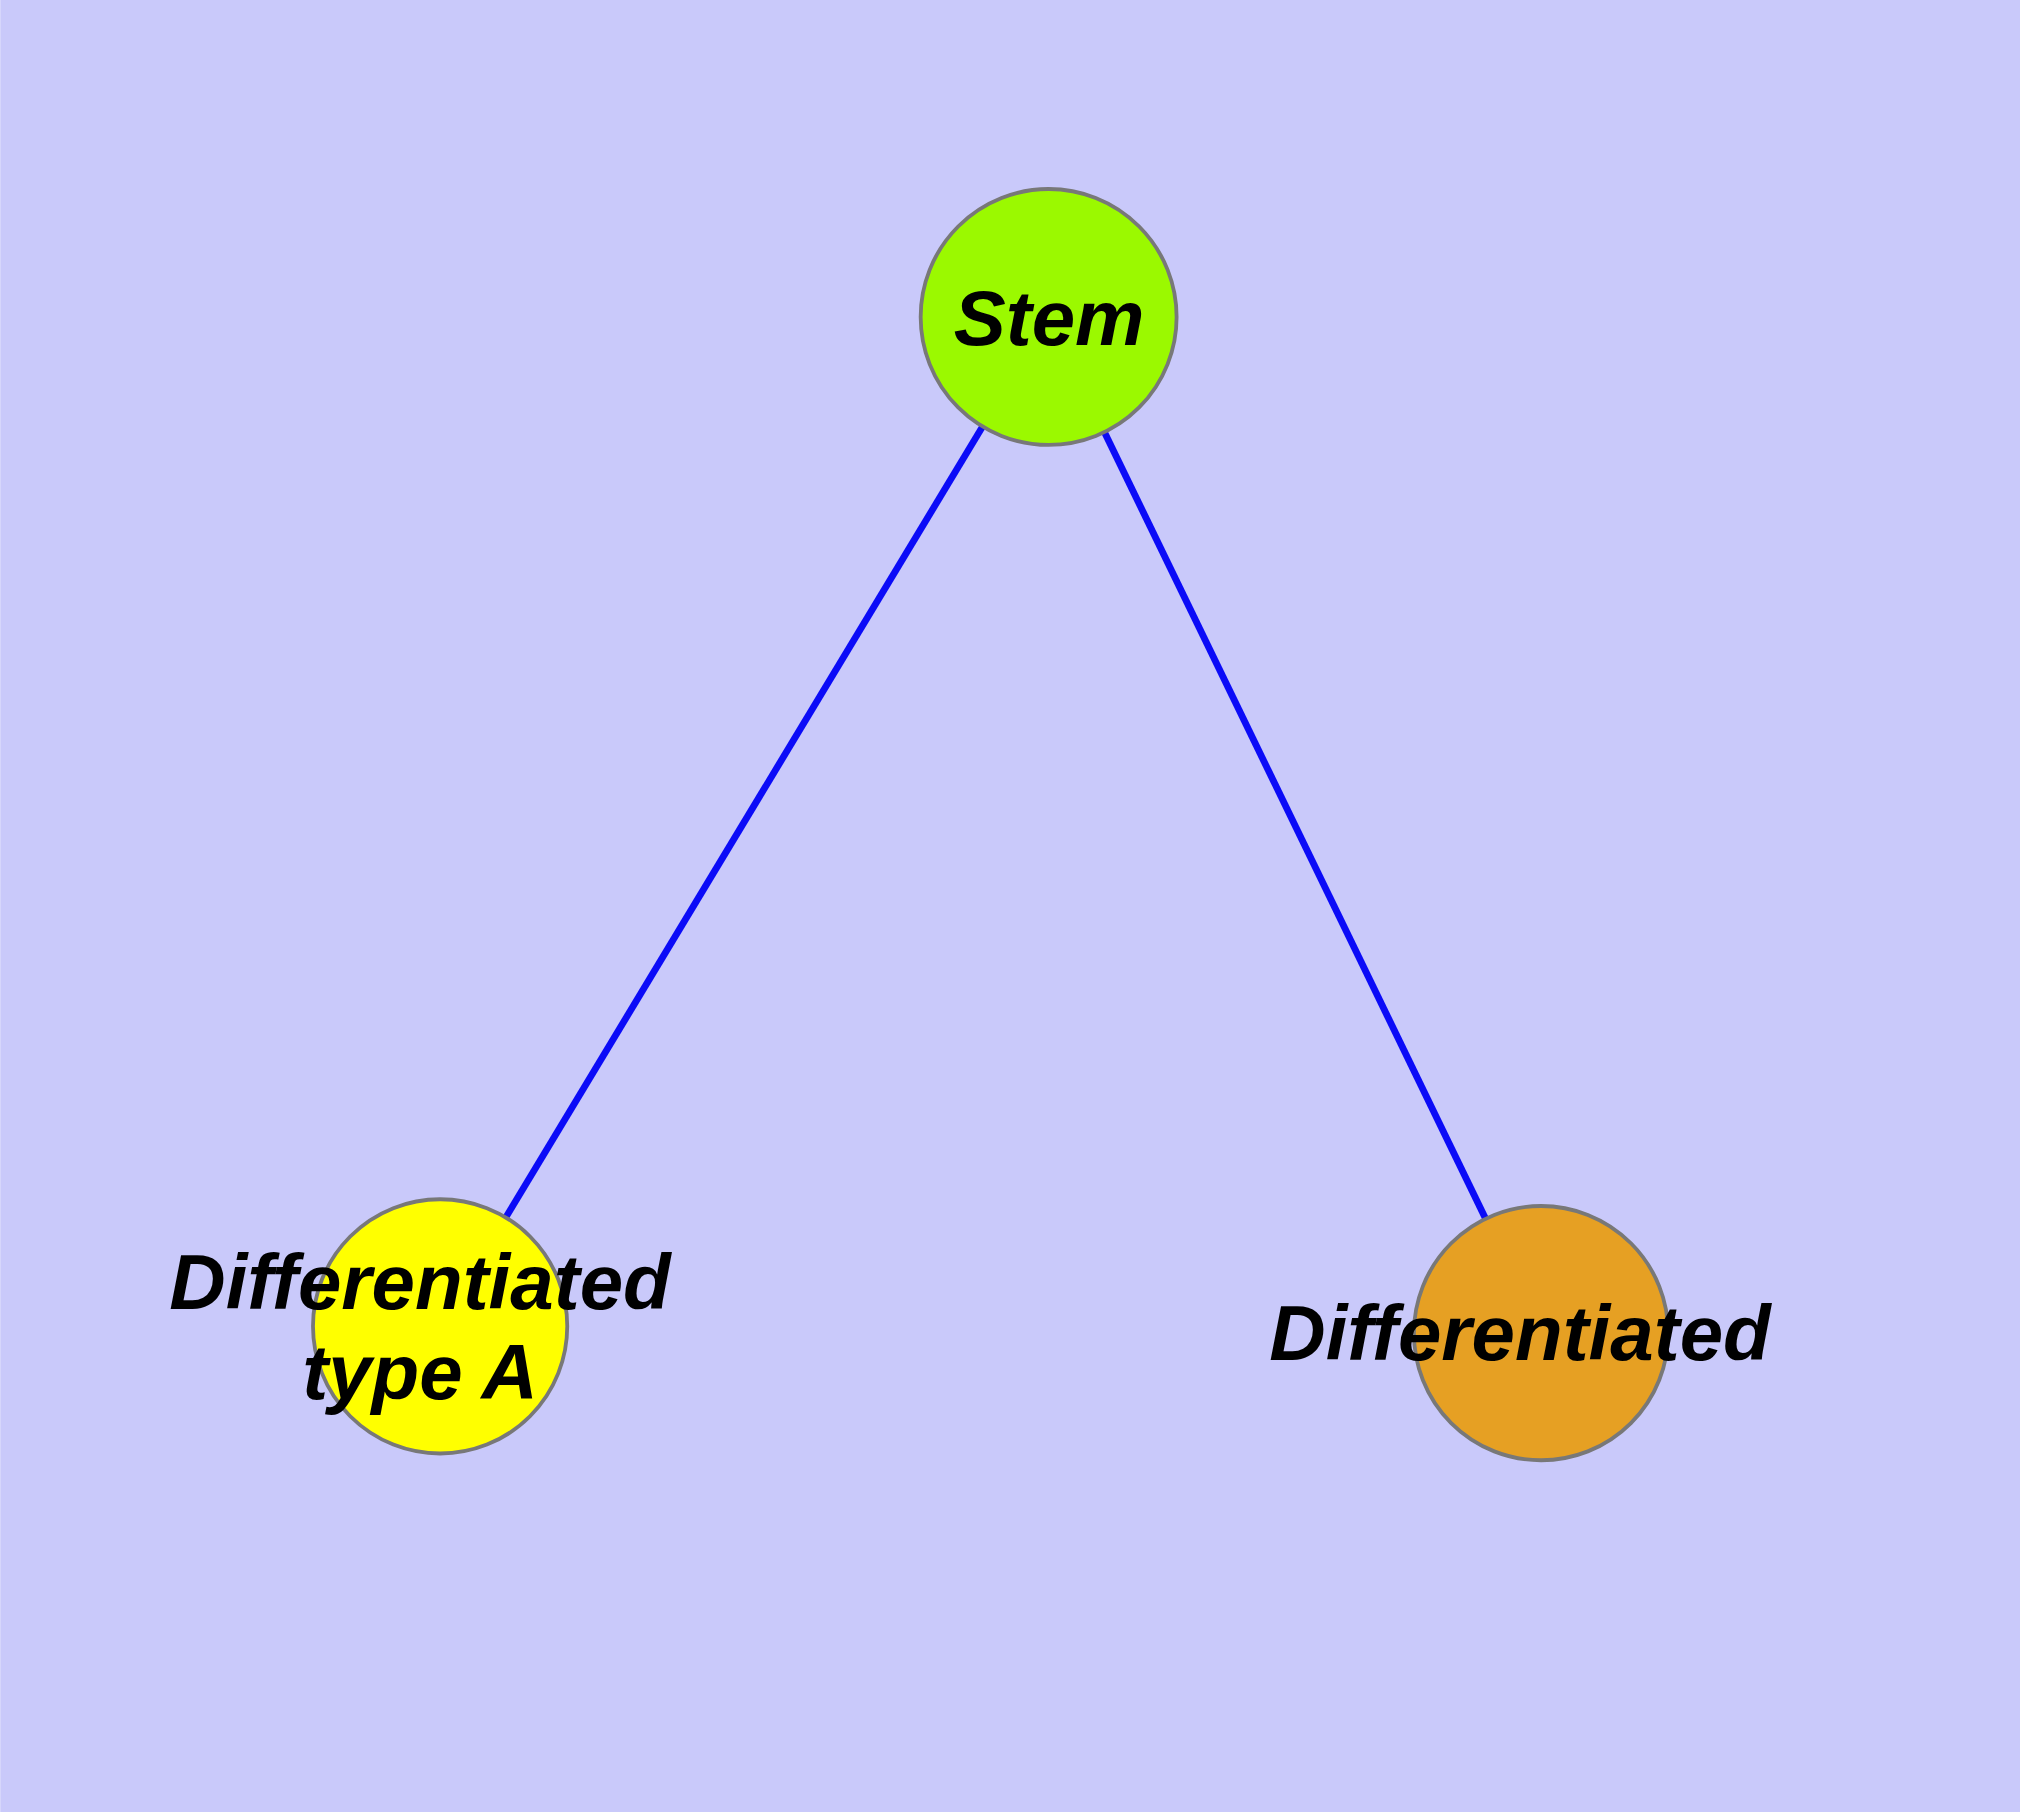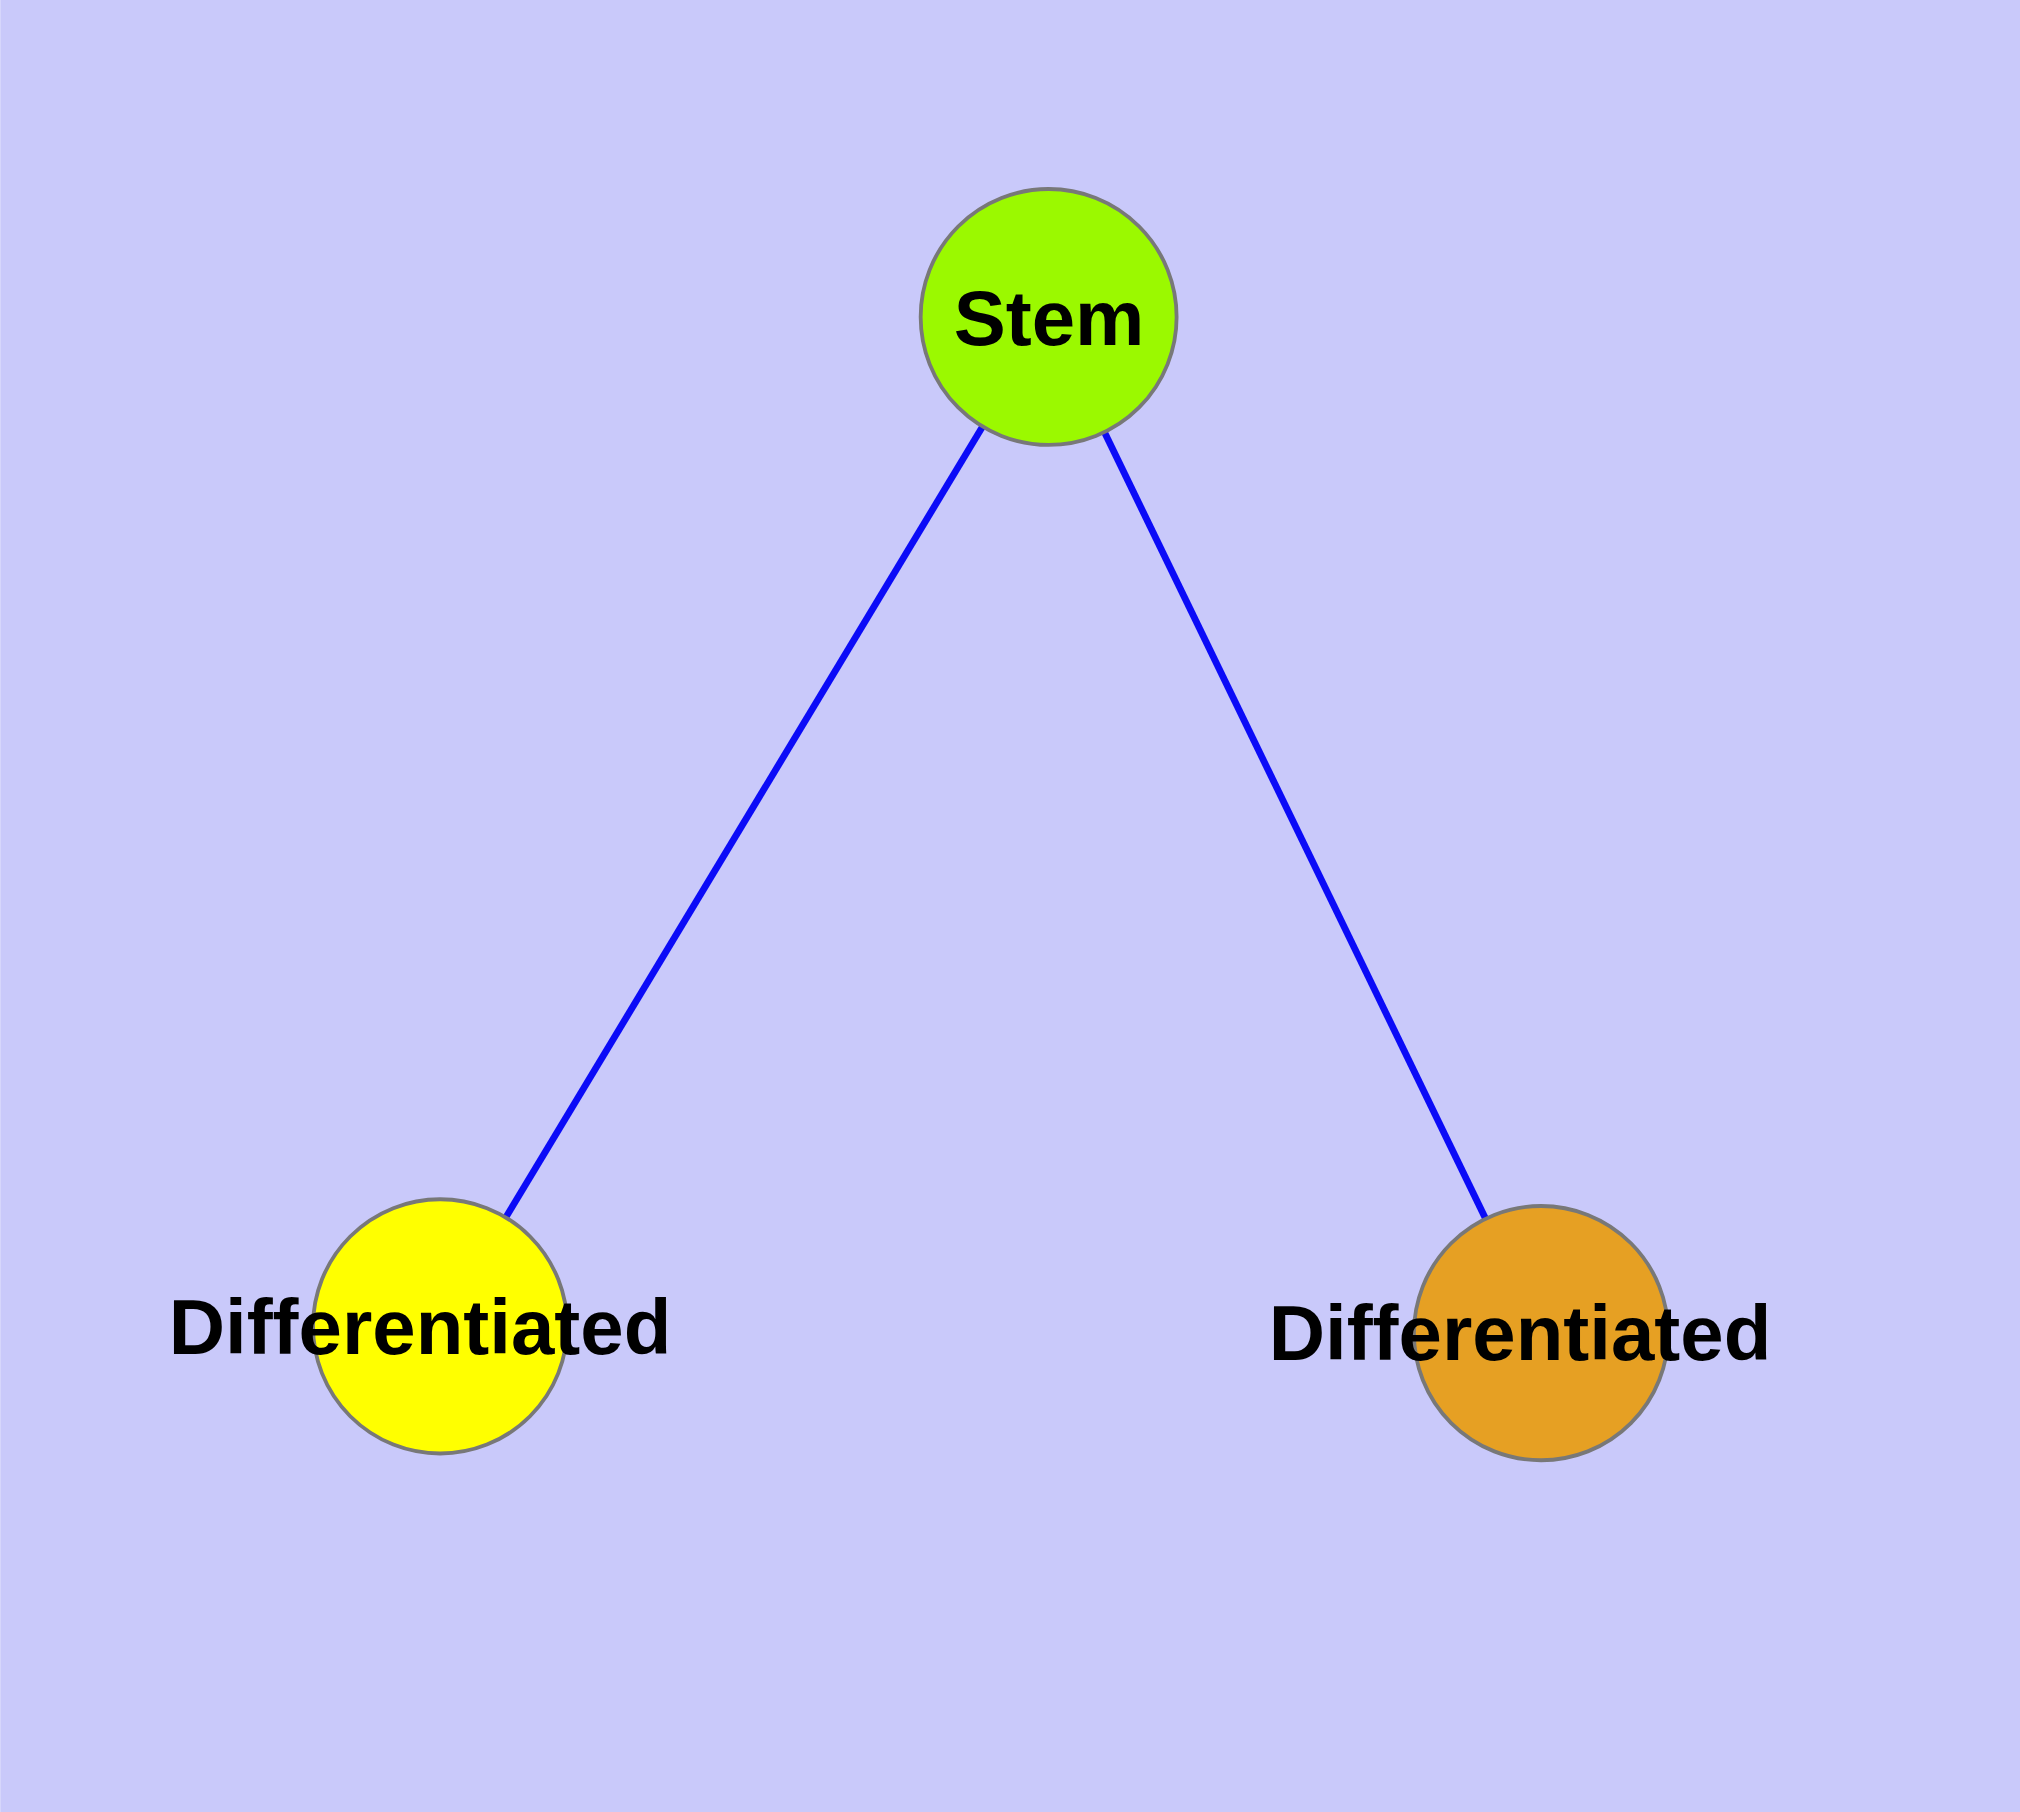--- a/index.html
+++ b/index.html
@@ -9,20 +9,21 @@
   body {
     width: 2021px;
     height: 1812px;
     overflow: hidden;
     font-family: "Liberation Sans", sans-serif;
   }
   .canvas {
     position: relative;
     width: 2021px;
     height: 1552px;
+    font-style: italic;
   }
   .canvas svg {
     position: absolute;
     left: 0;
     top: 0;
     display: block;
   }
   .node-label {
     position: absolute;
     transform: translate(-50%, -50%);
@@ -55,20 +56,21 @@
       <circle cx="1237" cy="374" r="151" fill="#9bf900"></circle>
       <circle cx="519" cy="1565" r="150" fill="#ffff00"></circle>
       <circle cx="1818" cy="1573" r="150" fill="#e6a023"></circle>
     </g>
   </svg>
 
   <div class="node-label" id="label-stem">Stem</div>
 
   <div class="node-label" id="label-type-a">
     <div>Differentiated</div>
+    <div>type A</div>
   </div>
 
   <div class="node-label" id="label-type-b">
     <div>Differentiated</div>
   </div>
 
 </div>
 
 
 </body></html>

